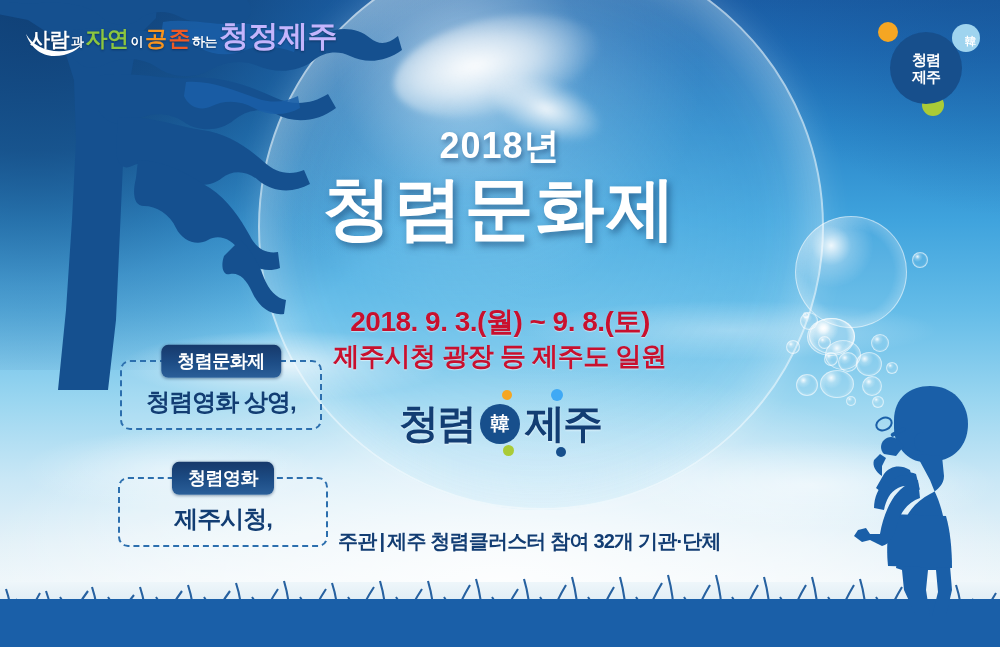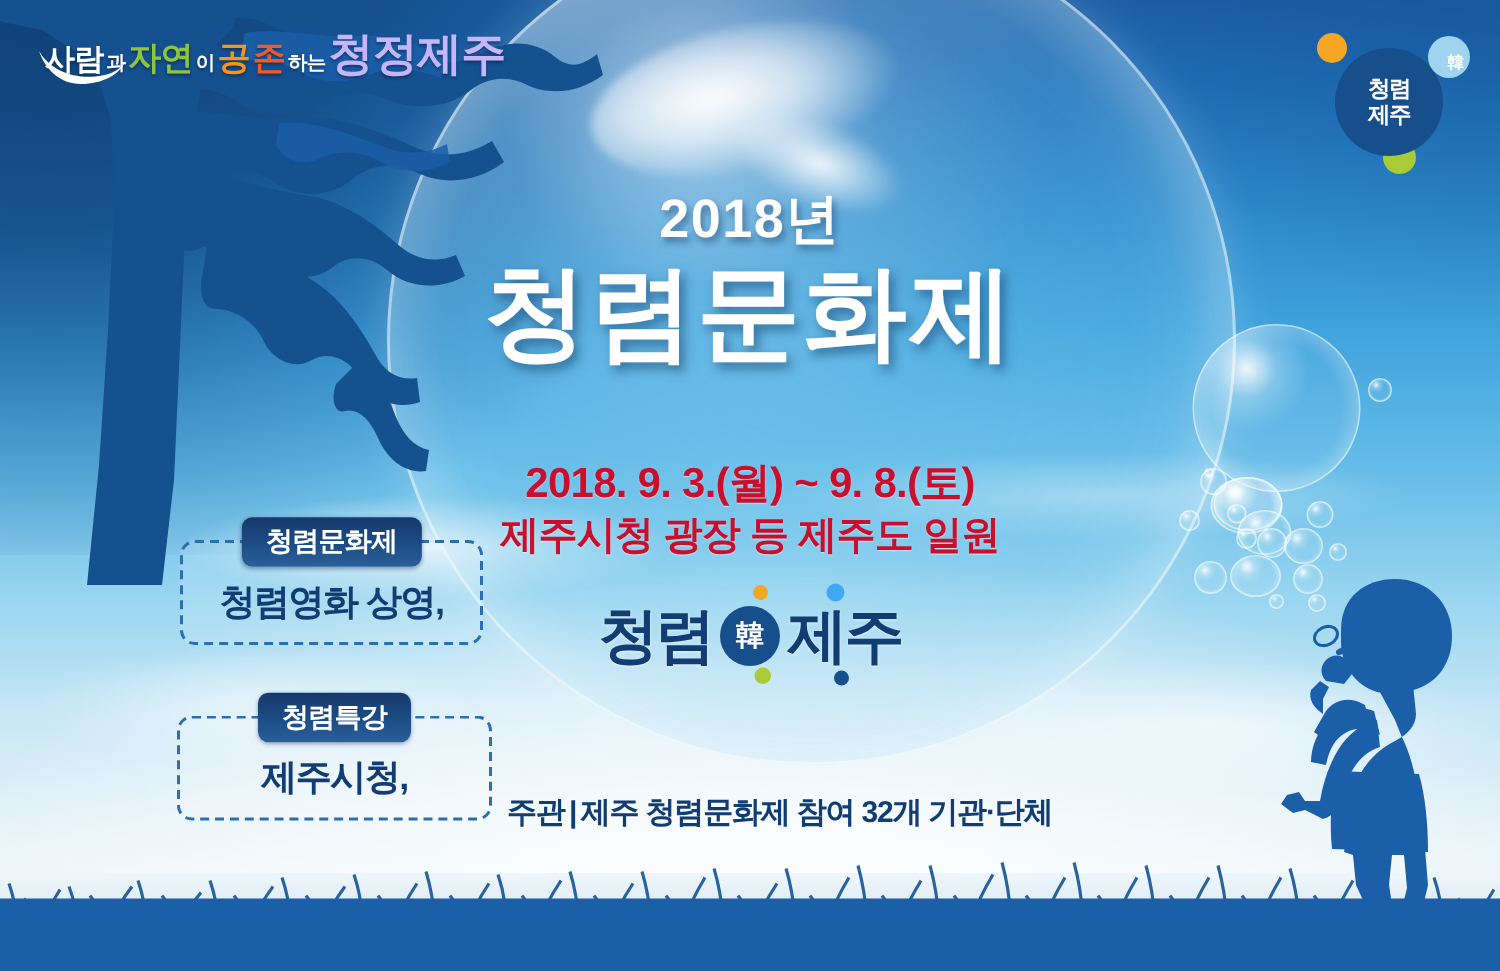--- a/index.html
+++ b/index.html
@@ -504,23 +504,23 @@
   </div>
 
   <div class="infobox" id="box-program">
     <div class="badge">청렴문화제</div>
     <div class="body">
       <div>청렴영화 상영,</div>
     </div>
   </div>
 
   <div class="infobox" id="box-special">
-    <div class="badge">청렴특강</div>
+    <div class="badge">청렴영화</div>
     <div class="body">
       <div>제주시청,</div>
     </div>
   </div>
 
   <div class="organizer">
-    <span>주관</span><span class="bar">|</span><span>제주 청렴문화제 참여 32개 기관·단체</span>
+    <span>주관</span><span class="bar">|</span><span>제주 청렴클러스터 참여 32개 기관·단체</span>
   </div>
 
 </div>
 
 </body></html>

